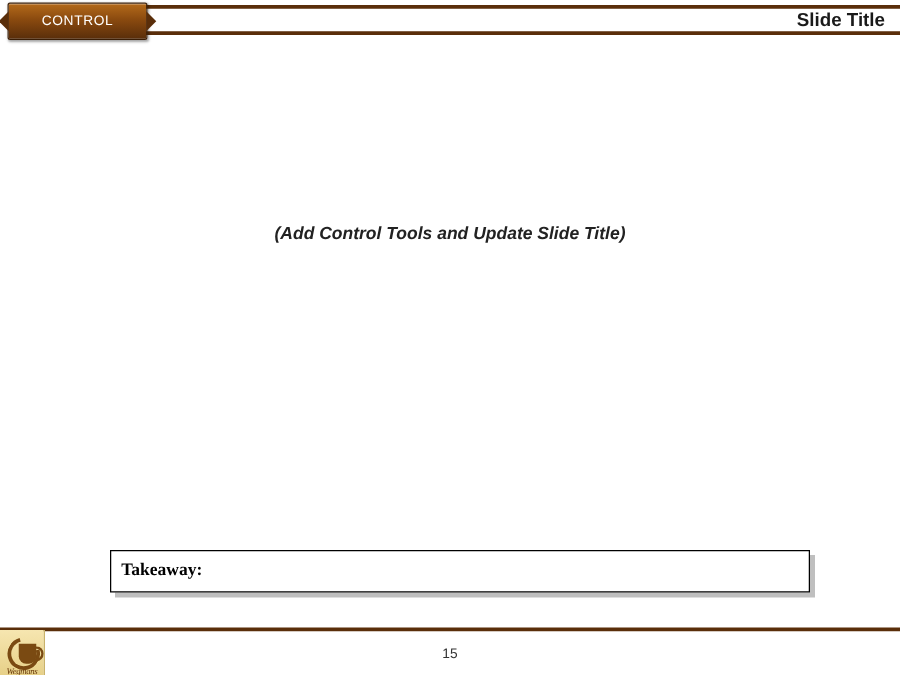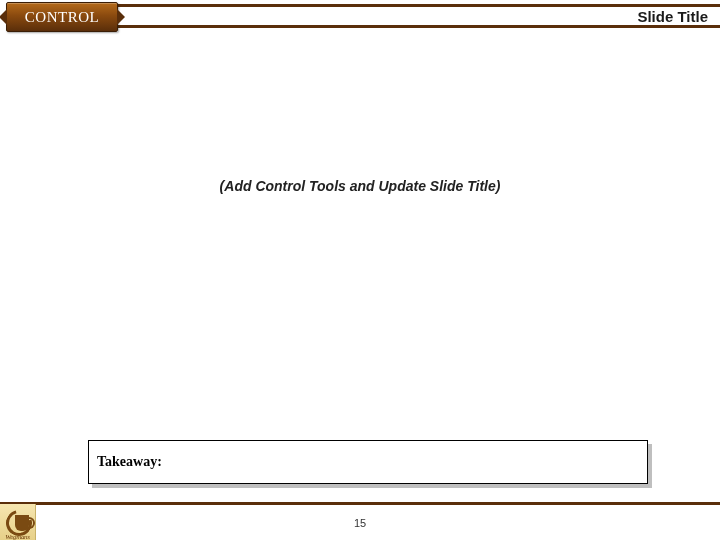--- a/index.html
+++ b/index.html
@@ -65,22 +65,22 @@
   .control-tab::before {
     left: -8px;
     border-right: 8px solid #5a2e0a;
   }
   .control-tab::after {
     right: -8px;
     border-left: 8px solid #5a2e0a;
   }
   .control-tab-text {
     color: #fff;
-    font-family: Liberation Serif, serif;
-    font-size: 15px;
+    font-family: Liberation Sans, sans-serif;
+    font-size: 11px;
     letter-spacing: 0.5px;
     position: relative;
     z-index: 2;
   }
 
   .body-instruction {
     position: absolute;
     top: 178px;
     left: 0;
     right: 0;
@@ -89,21 +89,21 @@
     font-weight: bold;
     font-size: 14px;
     color: #222;
   }
 
   .takeaway-wrap {
     position: absolute;
     left: 88px;
     top: 440px;
     width: 560px;
-    height: 44px;
+    height: 34px;
   }
   .takeaway-shadow {
     position: absolute;
     top: 4px; left: 4px;
     width: 100%; height: 100%;
     background: #bfbfbf;
   }
   .takeaway-box {
     position: absolute;
     top: 0; left: 0;

